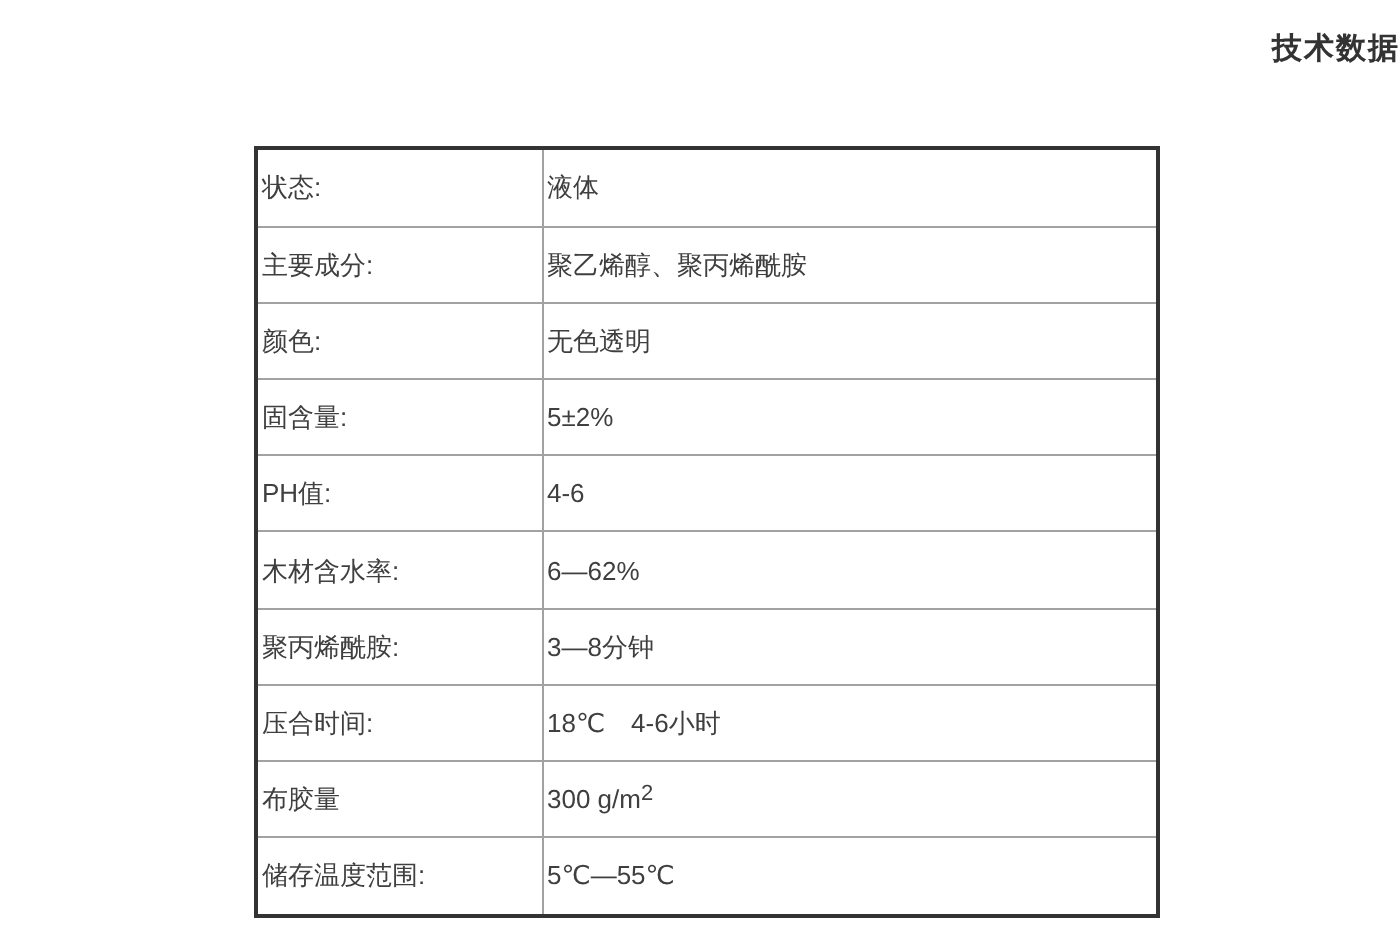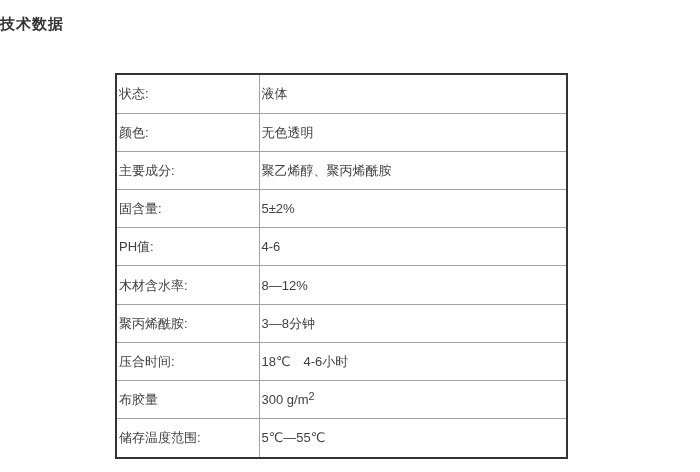--- a/index.html
+++ b/index.html
@@ -14,29 +14,29 @@
     background: #ffffff;
     overflow: hidden;
     font-family: "Liberation Sans", "DejaVu Sans", sans-serif;
   }
   .page-title {
     position: absolute;
     top: 15px;
     left: 0;
     width: 100%;
     margin: 0;
-    text-align: left;
+    text-align: right;
     font-size: 15px;
     font-weight: 700;
     color: #333333;
     letter-spacing: 1px;
   }
   table.spec-table {
     position: absolute;
-    left: 115px;
+    left: 127px;
     top: 73px;
     width: 451px;
     height: 386px;
     border-collapse: collapse;
     table-layout: fixed;
     border: 2px solid #333333;
     font-size: 13px;
     color: #3f3f3f;
   }
   table.spec-table td {
@@ -64,38 +64,38 @@
     <colgroup>
       <col style="width:143px">
       <col style="width:308px">
     </colgroup>
     <tbody>
       <tr>
         <td class="label-cell">状态:</td>
         <td class="value-cell">液体</td>
       </tr>
       <tr>
+        <td class="label-cell">主要成分:</td>
+        <td class="value-cell">聚乙烯醇、聚丙烯酰胺</td>
+      </tr>
+      <tr>
         <td class="label-cell">颜色:</td>
         <td class="value-cell">无色透明</td>
-      </tr>
-      <tr>
-        <td class="label-cell">主要成分:</td>
-        <td class="value-cell">聚乙烯醇、聚丙烯酰胺</td>
       </tr>
       <tr>
         <td class="label-cell">固含量:</td>
         <td class="value-cell">5±2%</td>
       </tr>
       <tr>
         <td class="label-cell">PH值:</td>
         <td class="value-cell">4-6</td>
       </tr>
       <tr>
         <td class="label-cell">木材含水率:</td>
-        <td class="value-cell">8—12%</td>
+        <td class="value-cell">6—62%</td>
       </tr>
       <tr>
         <td class="label-cell">聚丙烯酰胺:</td>
         <td class="value-cell">3—8分钟</td>
       </tr>
       <tr>
         <td class="label-cell">压合时间:</td>
         <td class="value-cell">18℃　4-6小时</td>
       </tr>
       <tr>

